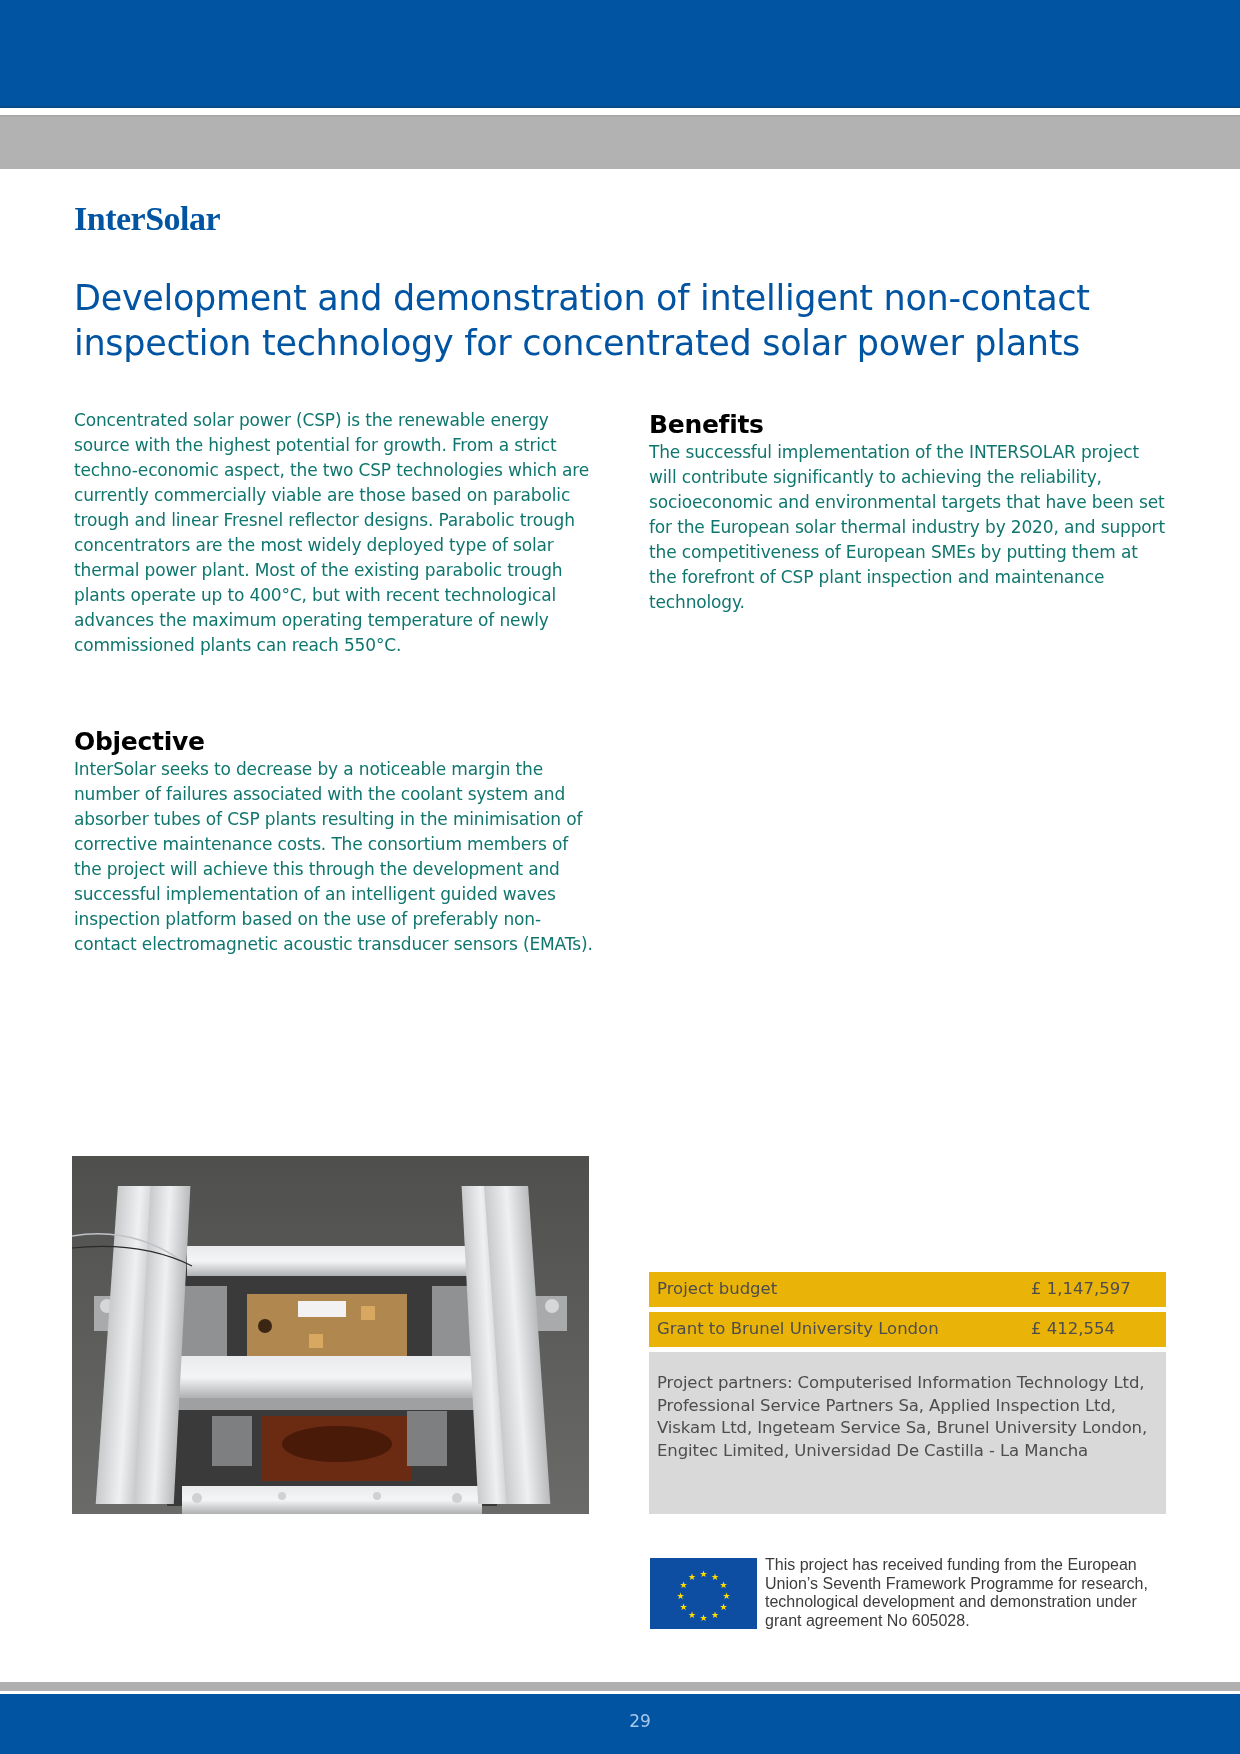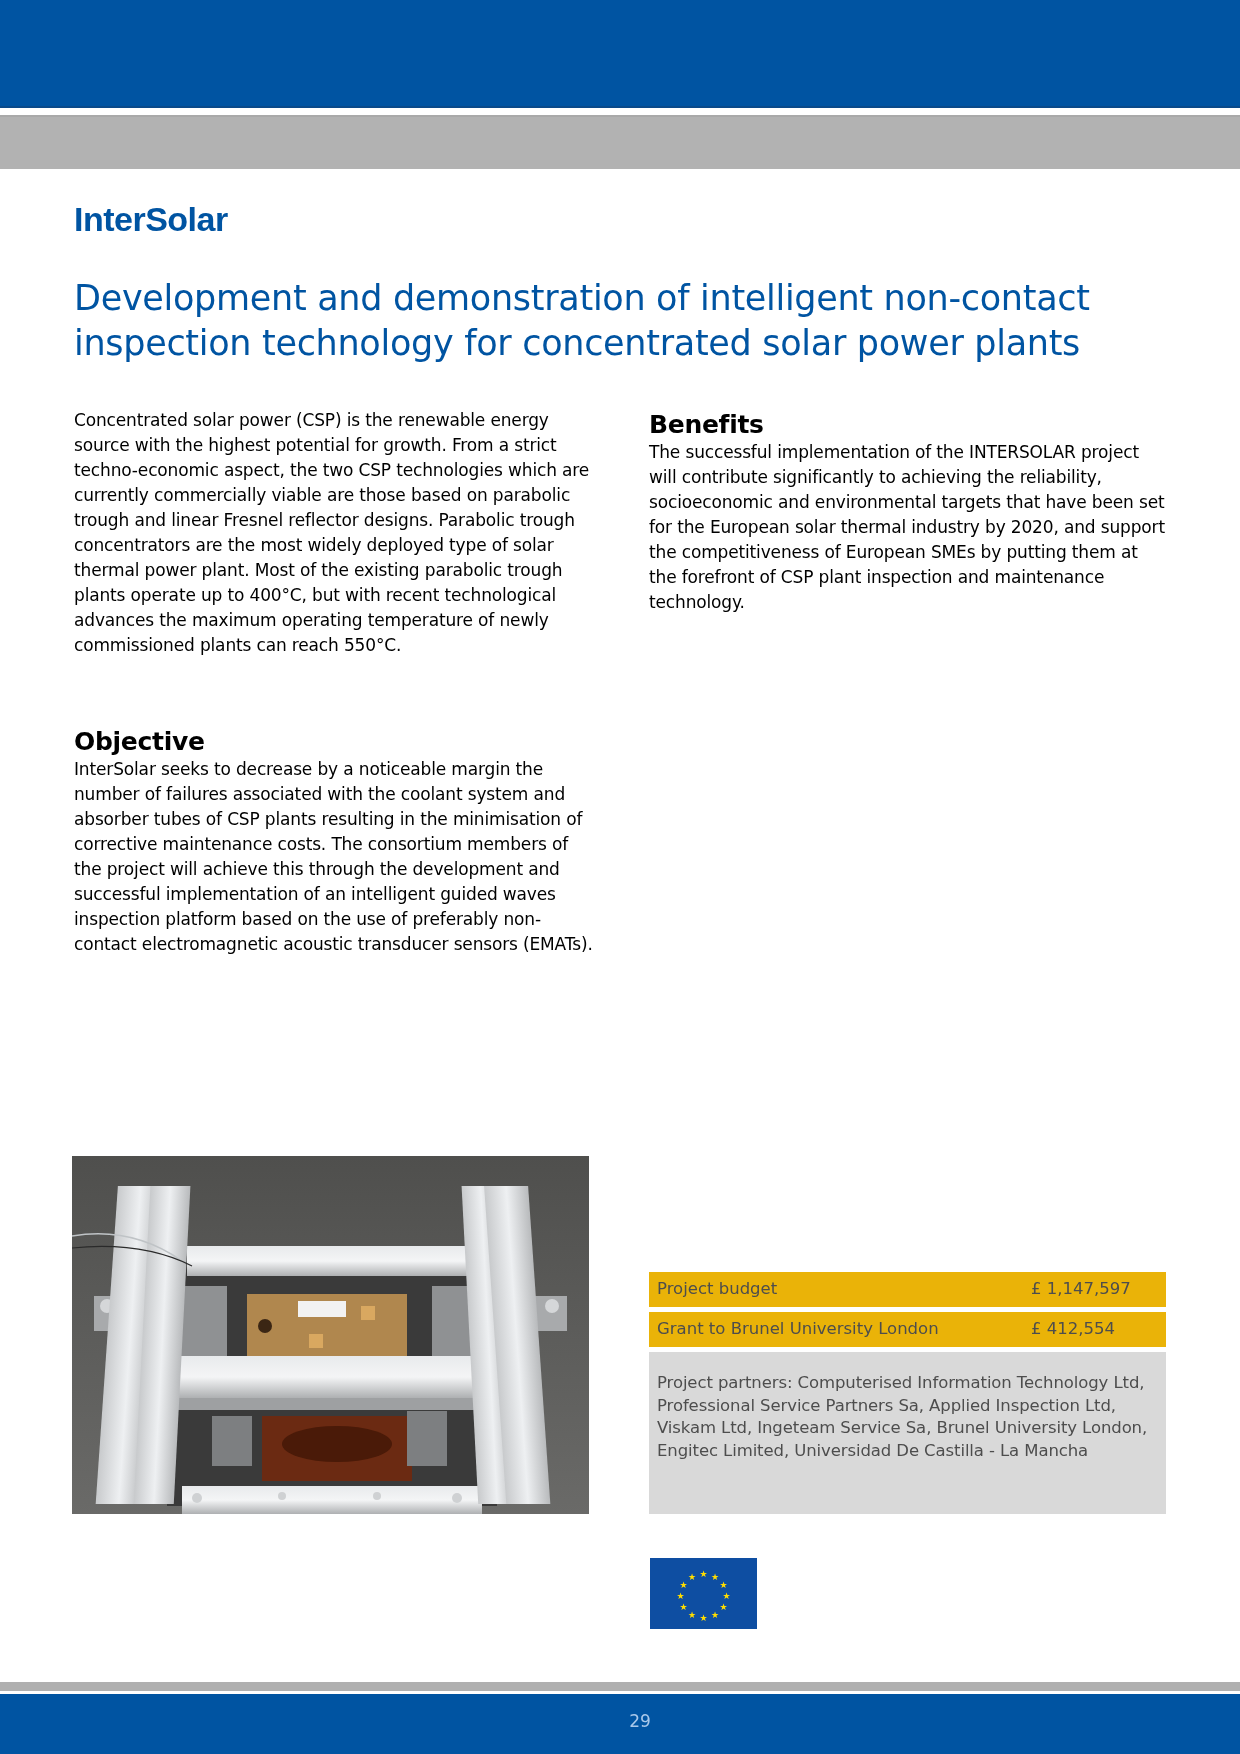--- a/index.html
+++ b/index.html
@@ -2,26 +2,26 @@
 <html><head>
   <meta charset="utf-8">
   <style>
     * { margin: 0; padding: 0; box-sizing: border-box; }
     html, body { width: 1240px; height: 1754px; background: #ffffff; overflow: hidden; }
     body { position: relative; font-family: "DejaVu Sans", sans-serif; color: #4a4a4a; }
 
     .top-bar { position: absolute; left: 0; top: 0; width: 1240px; height: 108px; background: #0054a2; border-bottom: 2px solid #0a4a8a; }
     .top-gray { position: absolute; left: 0; top: 115px; width: 1240px; height: 54px; background: #b2b2b2; border-top: 2px solid #a9a9a9; }
 
-    .project-name { position: absolute; left: 74px; top: 200px; font-size: 34px; color: #0054a2; letter-spacing: -0.5px; font-family: Liberation Sans, sans-serif; }
+    .project-name { position: absolute; left: 74px; top: 200px; font-size: 34px; color: #0054a2; letter-spacing: -0.5px; font-family: Liberation Serif, serif; }
     .project-title { position: absolute; left: 74px; top: 276px; width: 1120px; font-size: 35px; line-height: 45px; color: #0054a2; letter-spacing: -0.3px; font-family: "DejaVu Sans", sans-serif; font-weight: normal; }
 
     .col-left { position: absolute; left: 74px; top: 408px; width: 520px; }
 
-    .body-text { font-size: 17px; line-height: 25px; color: #000000; letter-spacing: -0.15px; }
+    .body-text { font-size: 17px; line-height: 25px; color: #0f766e; letter-spacing: -0.15px; }
     .section-heading { font-size: 25px; line-height: 30px; color: #000000; letter-spacing: -0.3px; }
 
     .objective-block { position: absolute; left: 74px; top: 713px; width: 520px; margin-top: 14px; }
     .benefits-block { position: absolute; left: 649px; top: 410px; width: 520px; }
 
     .photo { position: absolute; left: 72px; top: 1156px; width: 517px; height: 358px; background: #5a5a58; overflow: hidden; }
 
     .facts { position: absolute; left: 649px; top: 1272px; width: 517px; }
     .fact-row { background: #eab308; height: 35px; position: relative; margin-bottom: 5px; font-size: 16.5px; color: #4d4d4d; }
     .fact-row .label { position: absolute; left: 8px; top: 7px; }
@@ -145,17 +145,18 @@
         <text x="65" y="60">★</text>
         <text x="53.5" y="63">★</text>
         <text x="42" y="60">★</text>
         <text x="33.5" y="52">★</text>
         <text x="30.5" y="41">★</text>
         <text x="33.5" y="30">★</text>
         <text x="42" y="22">★</text>
       </g>
     </svg>
   </div>
+  <p class="funding-text">This project has received funding from the European Union’s Seventh Framework Programme for research, technological development and demonstration under grant agreement No 605028.</p>
 </div>
 
 <div class="bottom-gray"></div>
 <div class="bottom-bar"></div>
 <div class="page-number">29</div>
 
 </body></html>

